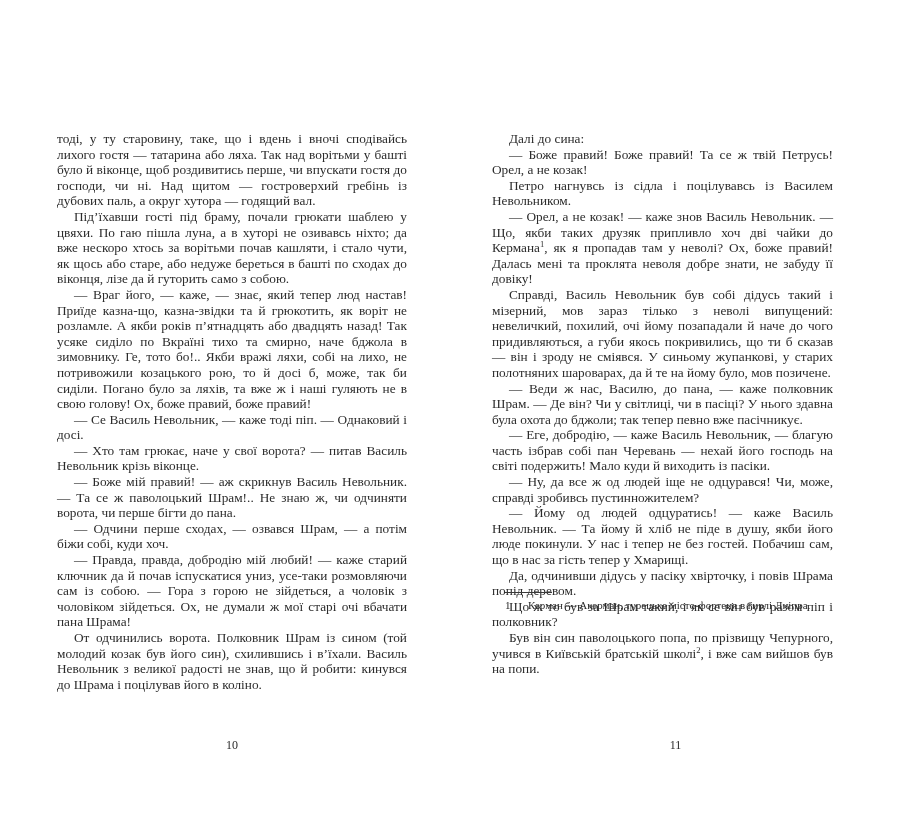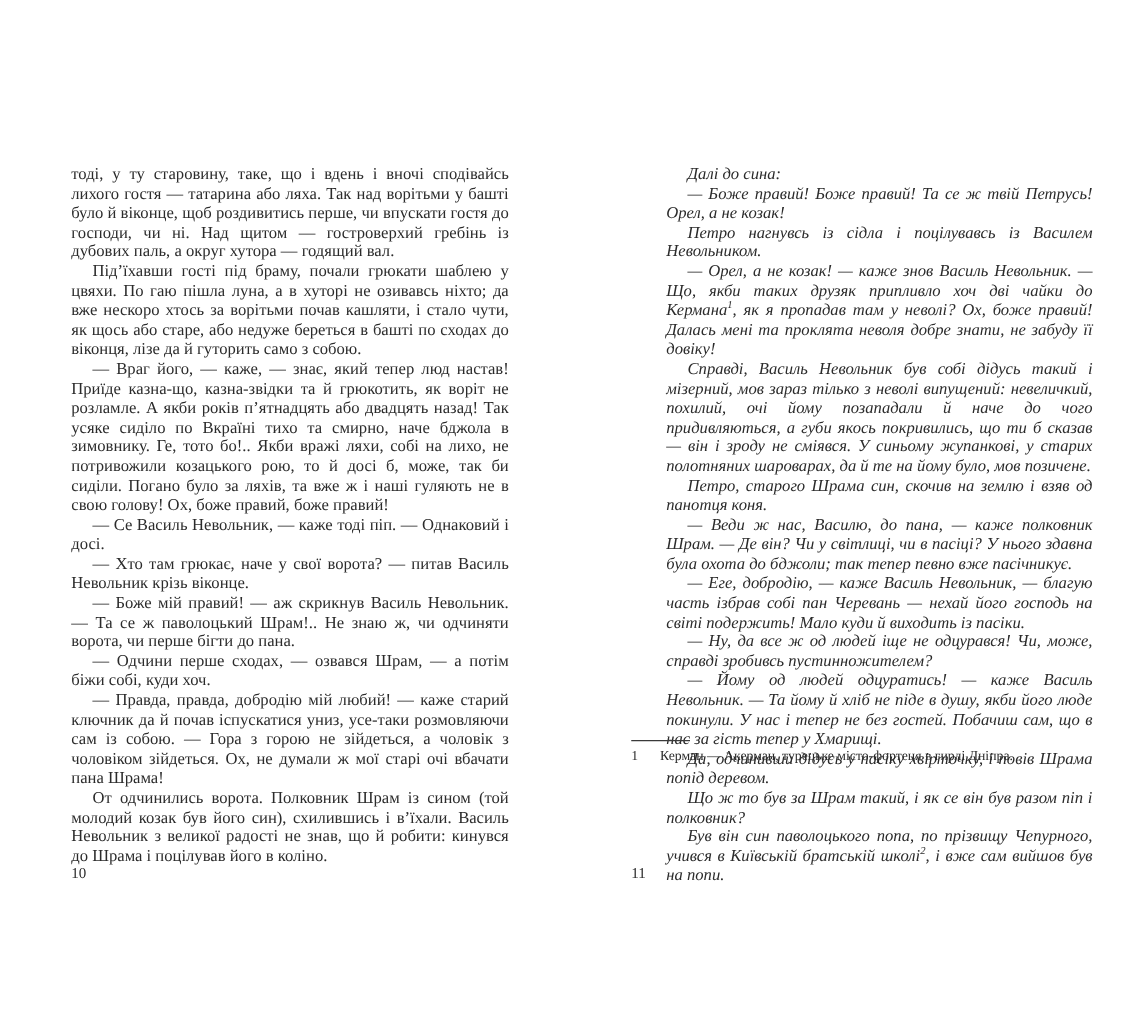--- a/index.html
+++ b/index.html
@@ -13,35 +13,35 @@
   .spread { position: absolute; inset: 0; }
   .text-col {
     position: absolute;
     top: 131px;
     text-align: justify;
     font-size: 13.3px;
     line-height: 15.6px;
     color: #2b2b2b;
   }
   #text-left  { left: 57px;  width: 350px; }
-  #text-right { left: 533px; width: 341px; font-style: italic; }
+  #text-right { left: 492px; width: 341px; }
   p.para { margin: 0; text-indent: 17px; }
   p.para.noindent { text-indent: 0; font-family: Liberation Serif, serif; }
   sup.fn-ref { font-size: 8.5px; line-height: 0; vertical-align: super; }
   .footnotes {
     position: absolute;
     left: 505px; top: 592px; width: 341px;
     color: #2b2b2b;
   }
   .fn-rule { width: 47px; border-top: 1px solid #3a3a3a; margin: 0 0 6px 0; }
   p.footnote { margin: 0; font-size: 11px; line-height: 13.8px; text-align: justify; }
   .fn-marker { display: inline-block; width: 23px; }
   .page-num {
-    position: absolute; top: 691px;
-    font-size: 12px; color: #2b2b2b;
+    position: absolute; top: 738px;
+    text-align: center; font-size: 12px; color: #2b2b2b;
   }
   #pn-left  { left: 57px;  width: 350px; }
   #pn-right { left: 505px; width: 341px; }
 </style>
 </head>
 <body>
 
 <div class="spread">
 
   <div id="text-left" class="text-col">
@@ -55,21 +55,20 @@
       <p class="para">— Правда, правда, добродію мій любий! — каже старий ключник да й почав іспускатися униз, усе-таки розмовляючи сам із собою. — Гора з горою не зійдеться, а чоловік з чоловіком зійдеться. Ох, не думали ж мої старі очі вбачати пана Шрама!</p>
       <p class="para">От одчинились ворота. Полковник Шрам із сином (той молодий козак був його син), схилившись і в’їхали. Василь Невольник з великої радості не знав, що й робити: кинувся до Шрама і поцілував його в коліно.</p>
     </div>
 
   <div id="text-right" class="text-col">
       <p class="para">Далі до сина:</p>
       <p class="para">— Боже правий! Боже правий! Та се ж твій Петрусь! Орел, а не козак!</p>
       <p class="para">Петро нагнувсь із сідла і поцілувавсь із Василем Невольником.</p>
       <p class="para">— Орел, а не козак! — каже знов Василь Невольник. — Що, якби таких друзяк припливло хоч дві чайки до Кермана<sup class="fn-ref">1</sup>, як я пропадав там у неволі? Ох, боже правий! Далась мені та проклята неволя добре знати, не забуду її довіку!</p>
       <p class="para">Справді, Василь Невольник був собі дідусь такий і мізерний, мов зараз тілько з неволі випущений: невеличкий, похилий, очі йому позападали й наче до чого придивляються, а губи якось покривились, що ти б сказав — він і зроду не сміявся. У синьому жупанкові, у старих полотняних шароварах, да й те на йому було, мов позичене.</p>
-      <p class="para">Петро, старого Шрама син, скочив на землю і взяв од панотця коня.</p>
       <p class="para">— Веди ж нас, Василю, до пана, — каже полковник Шрам. — Де він? Чи у світлиці, чи в пасіці? У нього здавна була охота до бджоли; так тепер певно вже пасічникує.</p>
       <p class="para">— Еге, добродію, — каже Василь Невольник, — благую часть ізбрав собі пан Черевань — нехай його господь на світі подержить! Мало куди й виходить із пасіки.</p>
       <p class="para">— Ну, да все ж од людей іще не одцурався! Чи, може, справді зробивсь пустинножителем?</p>
       <p class="para">— Йому од людей одцуратись! — каже Василь Невольник. — Та йому й хліб не піде в душу, якби його люде покинули. У нас і тепер не без гостей. Побачиш сам, що в нас за гість тепер у Хмарищі.</p>
       <p class="para">Да, одчинивши дідусь у пасіку хвірточку, і повів Шрама попід деревом.</p>
       <p class="para">Що ж то був за Шрам такий, і як се він був разом піп і полковник?</p>
       <p class="para">Був він син паволоцького попа, по прізвищу Чепурного, учився в Київській братській школі<sup class="fn-ref">2</sup>, і вже сам вийшов був на попи.</p>
     </div>
 
   <div class="footnotes">

